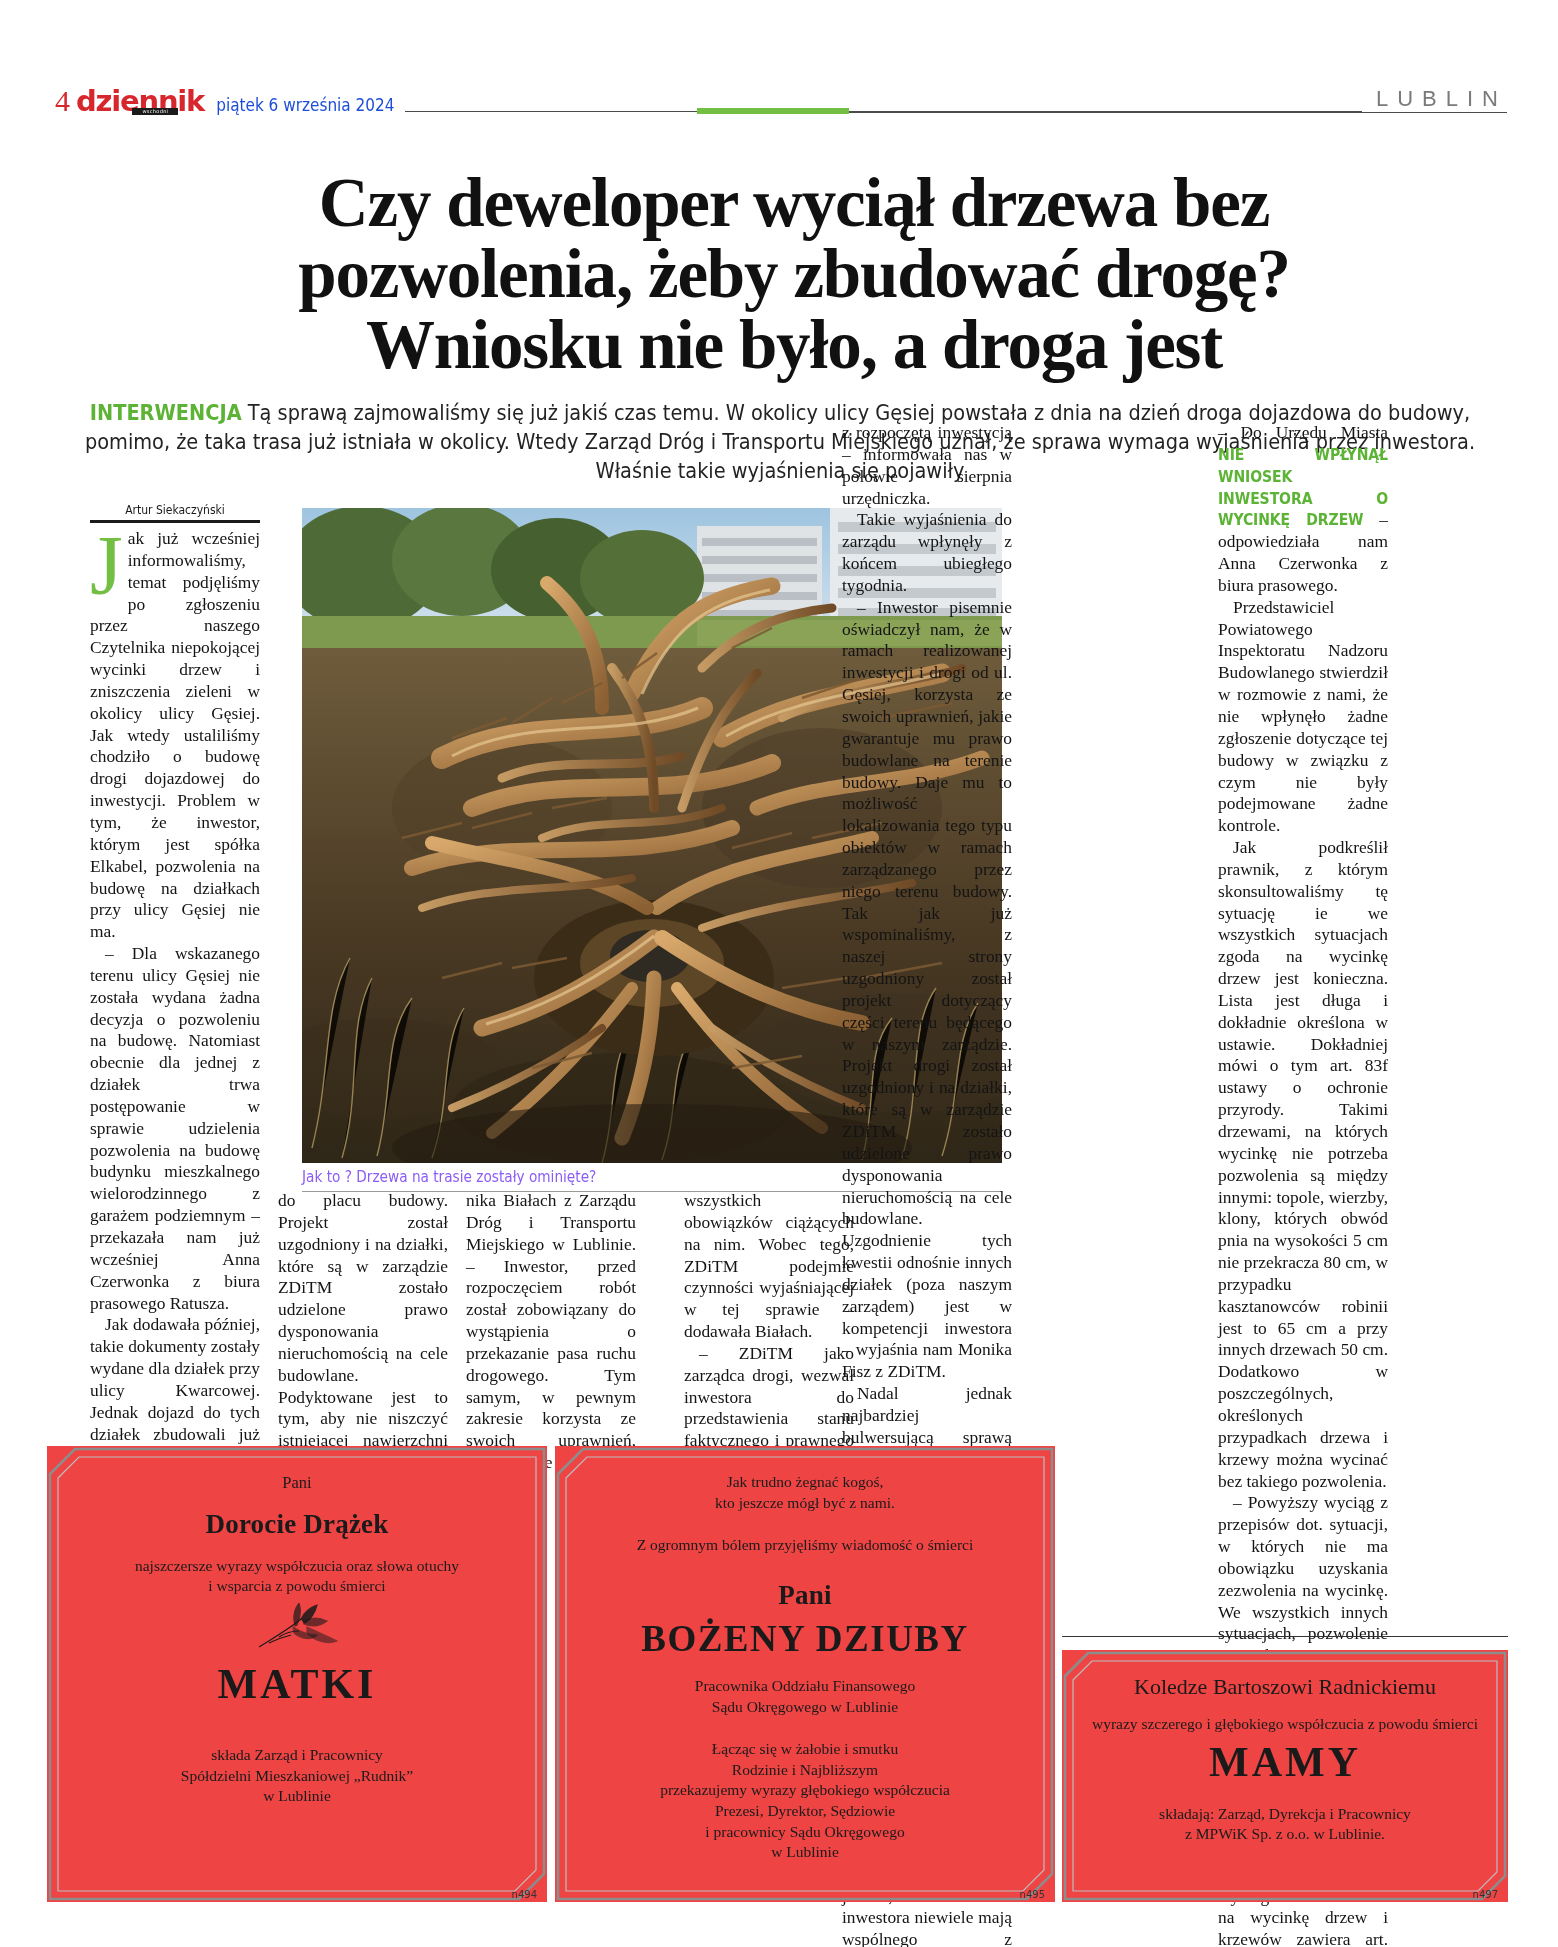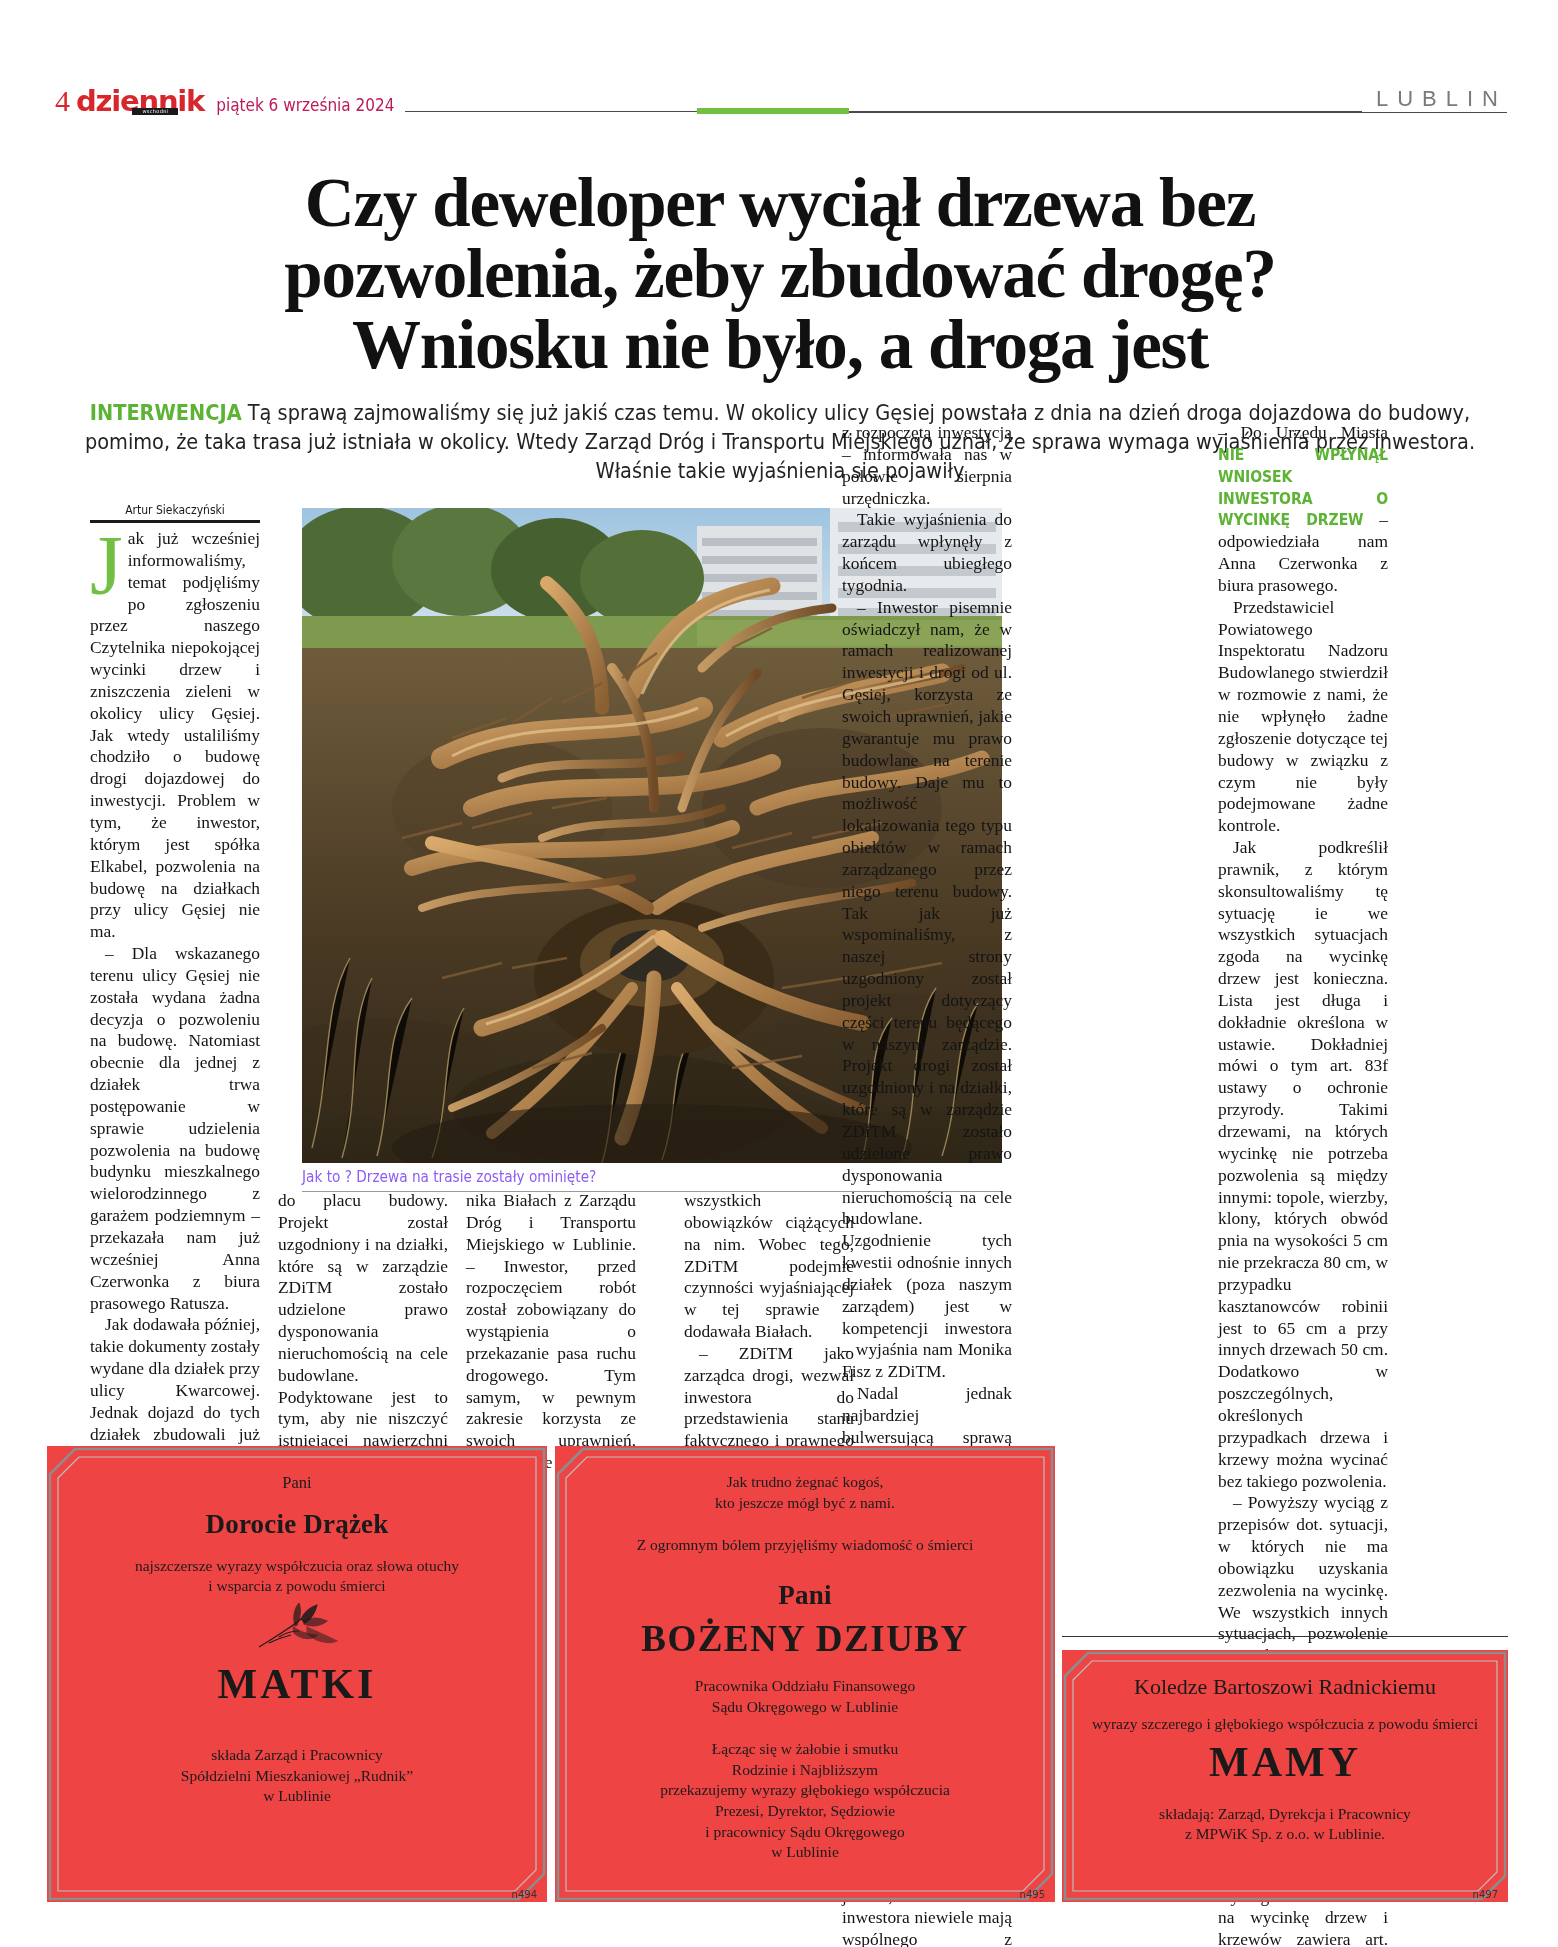--- a/index.html
+++ b/index.html
@@ -60,21 +60,21 @@
     color: #fff;
     letter-spacing: 0.3px;
     text-align: center;
     line-height: 7px;
     font-family: "DejaVu Sans", sans-serif;
     font-weight: normal;
   }
   .masthead-date {
     font-family: "DejaVu Sans Condensed", "DejaVu Sans", sans-serif;
     font-size: 17px;
-    color: #be185d;
+    color: #1d4ed8;
     line-height: 1;
     padding-bottom: 2px;
     white-space: nowrap;
   }
   .masthead-rule {
     flex: 1;
     height: 1px;
     background: #4a4a4a;
     margin: 0 0 4px 10px;
   }
@@ -100,21 +100,21 @@
     left: 849px;
     top: 112px;
     width: 658px;
     height: 1px;
     background: #4a4a4a;
   }
 
   
   .headline {
     position: absolute;
-    left: 130px;
+    left: 144px;
     top: 122px;
     width: 1300px;
     text-align: center;
     font-family: "Liberation Serif", serif;
     font-weight: bold;
     font-size: 69px;
     line-height: 1.03;
     letter-spacing: -1.2px;
     color: #111;
   }

